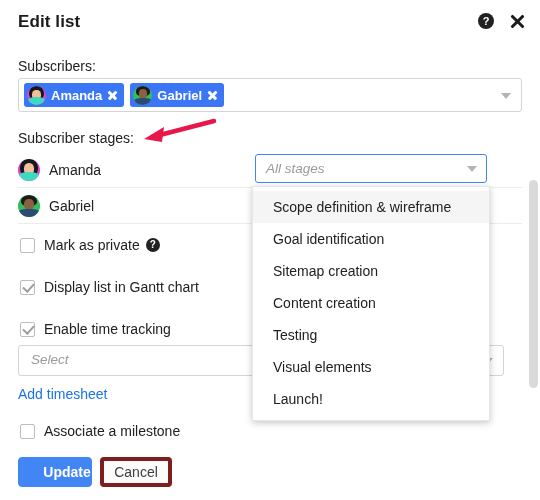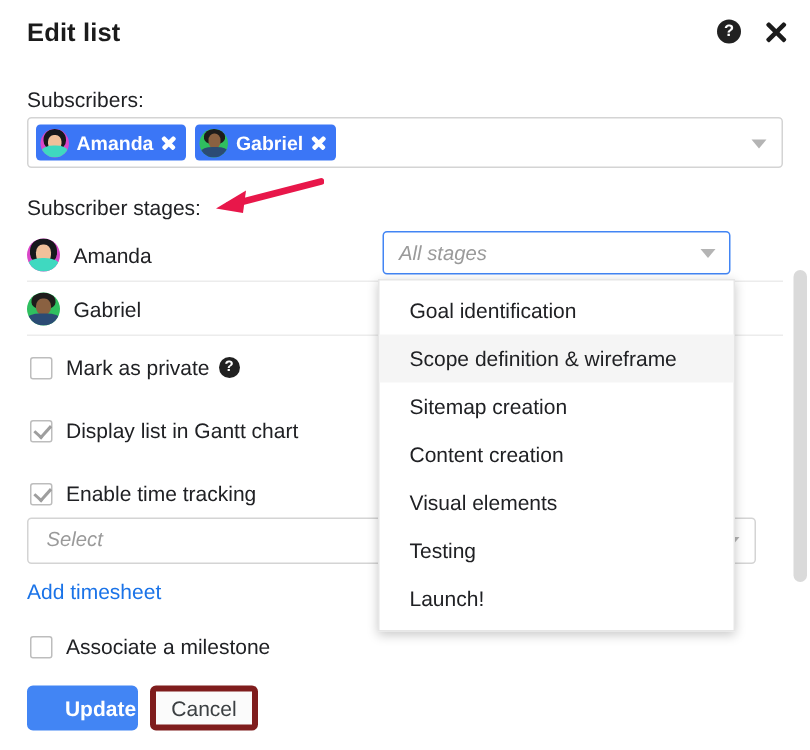--- a/index.html
+++ b/index.html
@@ -317,26 +317,26 @@
 
   <div class="cb-row" style="top:423px;">
     <span class="cb"></span>
     <span class="cb-label">Associate a milestone</span>
   </div>
 
   <div class="btn btn-primary">Update</div>
   <div class="btn btn-secondary">Cancel</div>
 
   <div class="dropdown">
+    <div class="dd-item hl">Scope definition &amp; wireframe</div>
     <div class="dd-item">Goal identification</div>
-    <div class="dd-item hl">Scope definition &amp; wireframe</div>
     <div class="dd-item">Sitemap creation</div>
     <div class="dd-item">Content creation</div>
+    <div class="dd-item">Testing</div>
     <div class="dd-item">Visual elements</div>
-    <div class="dd-item">Testing</div>
     <div class="dd-item">Launch!</div>
   </div>
 
   <div class="scrollbar-track">
     <div class="scrollbar-thumb"></div>
   </div>
 
 </div>
 
 </body></html>

